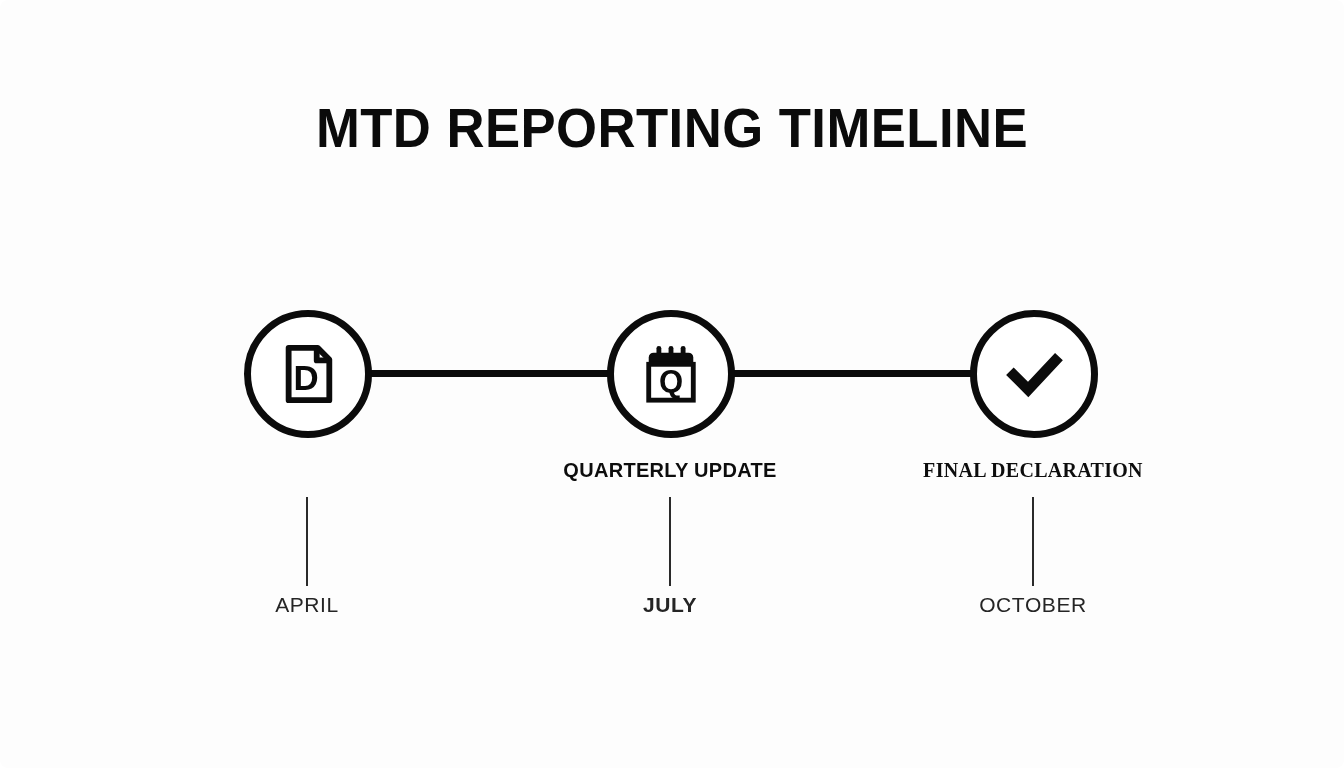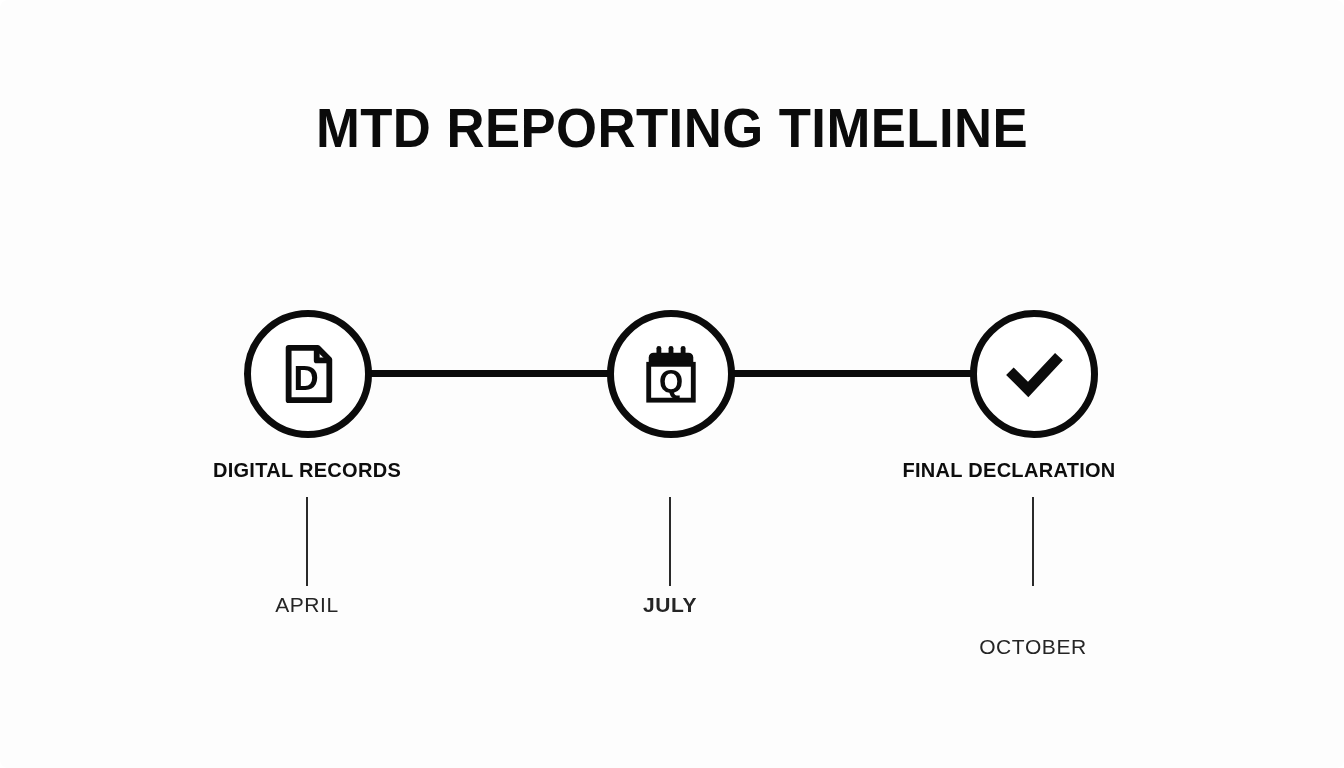--- a/index.html
+++ b/index.html
@@ -97,21 +97,21 @@
     font-family: "Liberation Sans", sans-serif;
     font-weight: 700;
     font-size: 20px;
     letter-spacing: 0.3px;
     line-height: 28px;
     color: #0d0d0d;
     white-space: nowrap;
   }
   .step-label.s-1 { left: 127px; }
   .step-label.s-2 { left: 490px; }
-  .step-label.s-3 { left: 829px; }
+  .step-label.s-3 { left: 853px; font-family: Liberation Serif, serif; }
 
   
   .tick {
     position: absolute;
     top: 497px;
     width: 2px;
     height: 89px;
     background: #2a2a2a;
   }
   .tick.t-1 { left: 306px; }
@@ -127,21 +127,21 @@
     font-family: "Liberation Sans", sans-serif;
     font-weight: 400;
     font-size: 21px;
     letter-spacing: 0.6px;
     line-height: 26px;
     color: #252525;
     white-space: nowrap;
   }
   .month-label.m-1 { left: 157px; text-align: center; }
   .month-label.m-2 { left: 520px; font-weight: bold; }
-  .month-label.m-3 { left: 883px; margin-top: 42px; }
+  .month-label.m-3 { left: 883px; }
 </style>
 </head>
 <body>
 
 <div class="canvas">
 
   <div class="title">MTD REPORTING TIMELINE</div>
 
   <div class="timeline">
 
@@ -174,21 +174,21 @@
     <div class="node n-3">
       <div class="node-circle">
         <svg class="node-icon" viewBox="0 0 64 64">
           <path d="M11 33 L26 48 L54 18" fill="none" stroke="#0b0b0b" stroke-width="11" stroke-linecap="square" stroke-linejoin="miter"></path>
         </svg>
       </div>
     </div>
 
   </div>
 
-  <div class="step-label s-1">DIGITAL RECORDS</div>
+  <div class="step-label s-2">QUARTERLY UPDATE</div>
   <div class="step-label s-3">FINAL DECLARATION</div>
 
   <div class="tick t-1"></div>
   <div class="tick t-2"></div>
   <div class="tick t-3"></div>
 
   <div class="month-label m-1">APRIL</div>
   <div class="month-label m-2">JULY</div>
   <div class="month-label m-3">OCTOBER</div>
 

